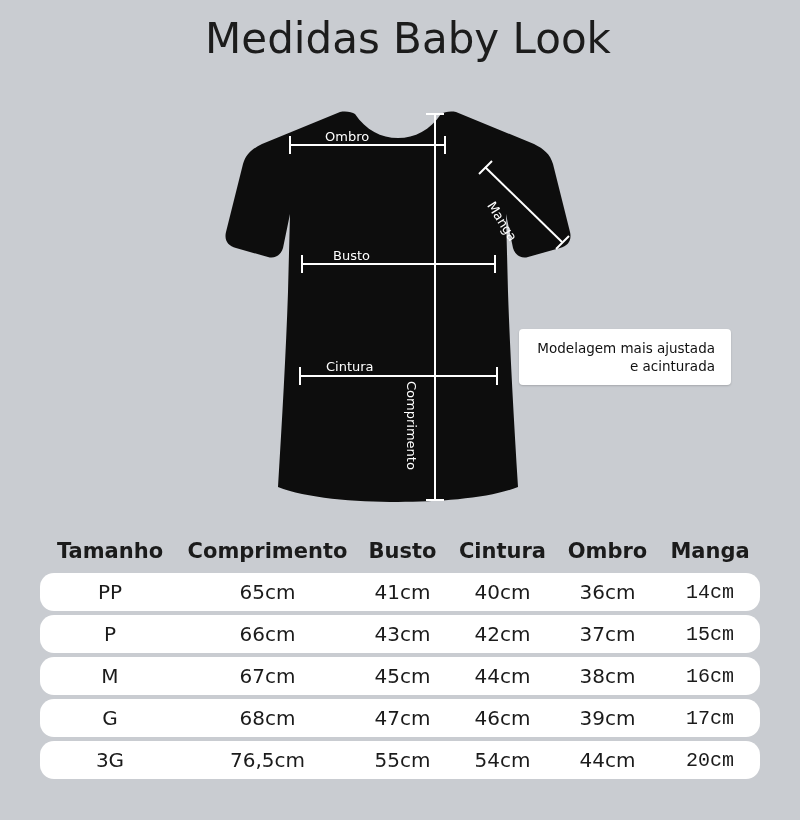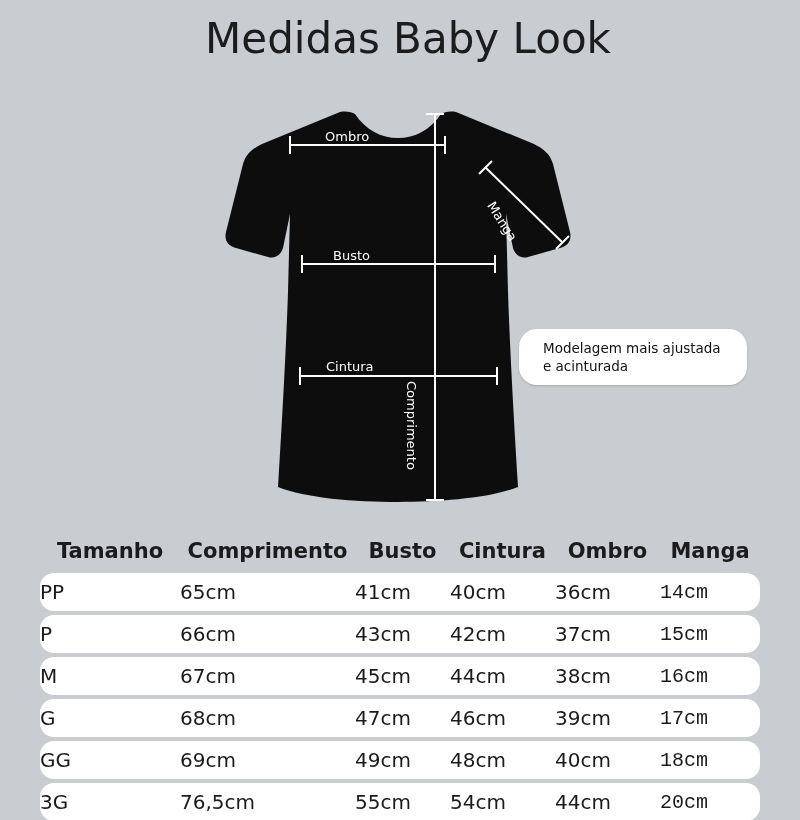--- a/index.html
+++ b/index.html
@@ -63,24 +63,24 @@
     left: 419px; top: 289px;
     transform: rotate(90deg);
     transform-origin: left top;
   }
   
   .callout {
     position: absolute;
     left: 519px;
     top: 237px;
     width: 180px;
-    padding: 10px 24px;
+    padding: 10px 16px;
     background: #ffffff;
-    border-radius: 18px;
-    text-align: left;
+    border-radius: 4px;
+    text-align: right;
     font-size: 13.5px;
     color: #111;
     line-height: 1.35;
     box-shadow: 0 1px 2px rgba(0,0,0,0.18);
   }
   
   .table-wrap {
     position: absolute;
     left: 40px;
     top: 533px;
@@ -96,21 +96,21 @@
     font-weight: 700;
     font-size: 21px;
     color: #1b1b1b;
     padding: 2px 0 6px 0;
     text-align: center;
     background: transparent;
   }
   table.size-table td {
     font-size: 20px;
     color: #1b1b1b;
-    text-align: left;
+    text-align: center;
     background: #ffffff;
     padding: 6px 0;
     height: 26px;
     margin-top: 15px;
   }
   table.size-table td:first-child {
     border-top-left-radius: 14px;
     border-bottom-left-radius: 14px;
   }
   table.size-table td:last-child {
@@ -249,28 +249,20 @@
         </tr>
         <tr>
           <td>G</td>
           <td>68cm</td>
           <td>47cm</td>
           <td>46cm</td>
           <td>39cm</td>
           <td>17cm</td>
         </tr>
         <tr>
-          <td>GG</td>
-          <td>69cm</td>
-          <td>49cm</td>
-          <td>48cm</td>
-          <td>40cm</td>
-          <td>18cm</td>
-        </tr>
-        <tr>
           <td>3G</td>
           <td>76,5cm</td>
           <td>55cm</td>
           <td>54cm</td>
           <td>44cm</td>
           <td>20cm</td>
         </tr>
       </tbody>
     </table>
   </div>

